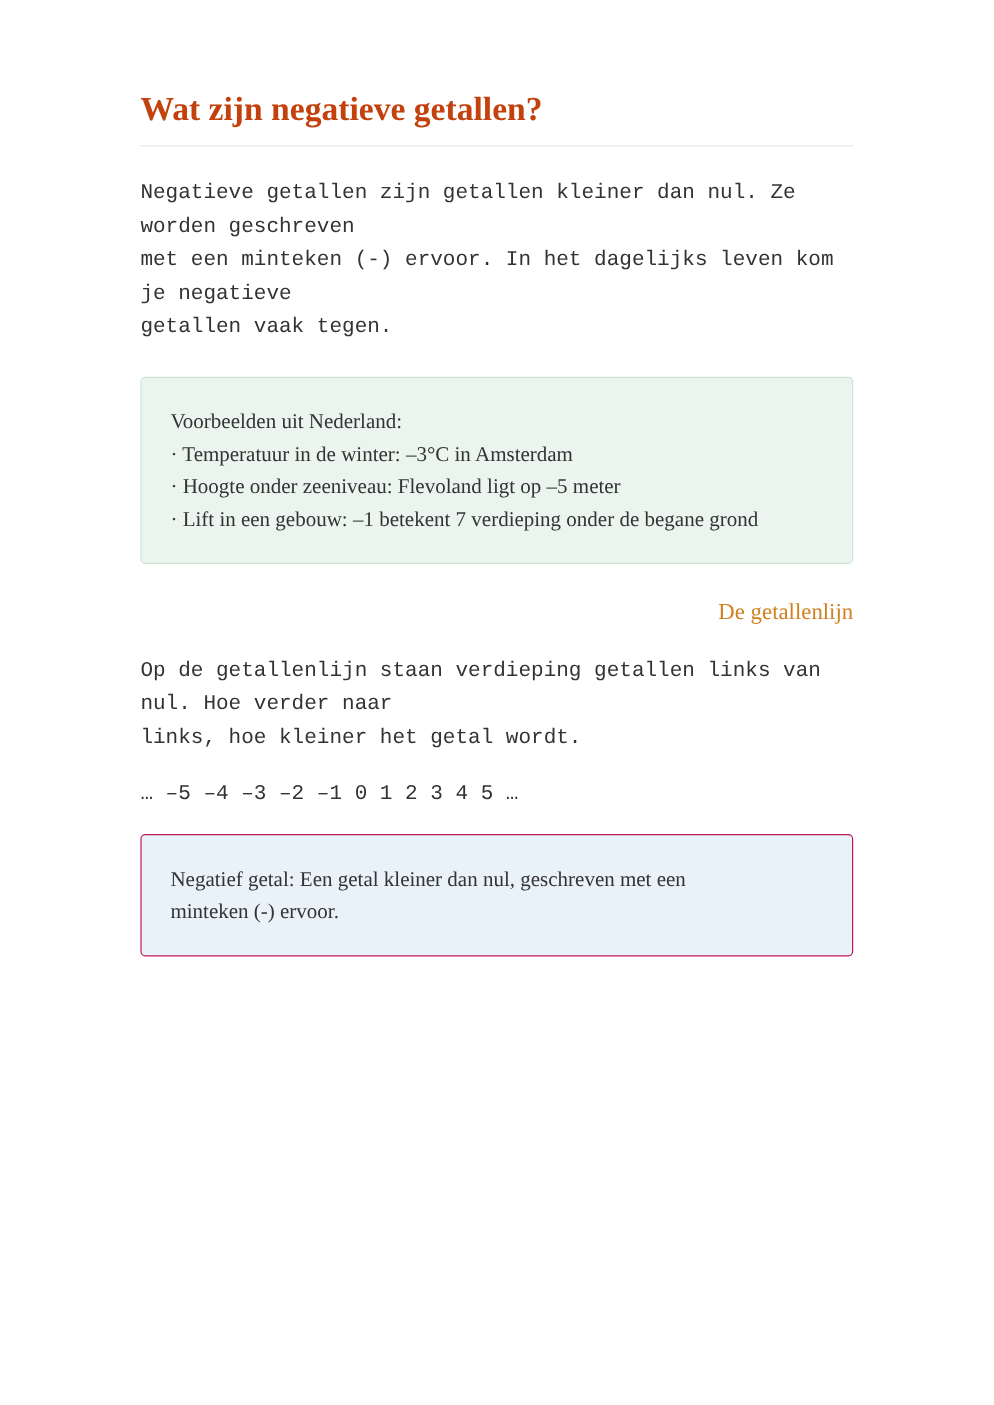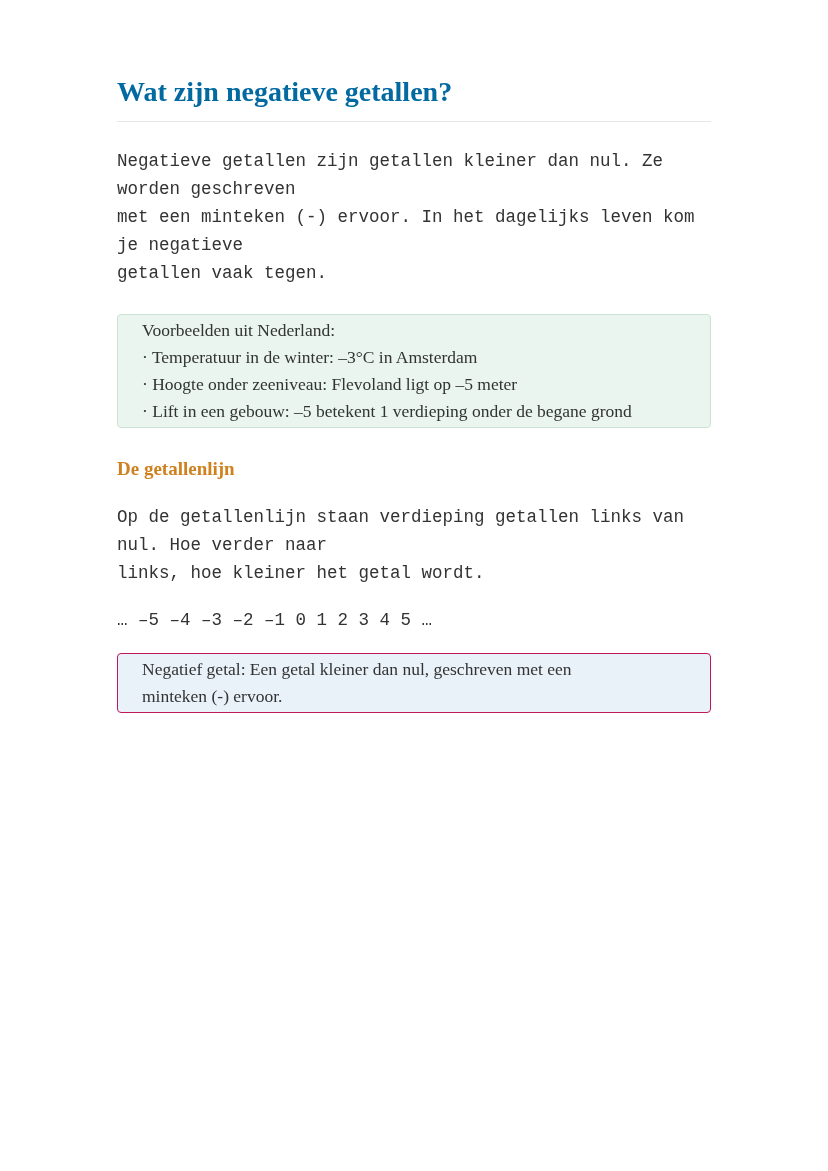--- a/index.html
+++ b/index.html
@@ -17,82 +17,83 @@
   .page {
     width: 594px;
     margin: 0 auto;
     padding-top: 74px;
     box-sizing: border-box;
   }
   h1.page-title {
     font-size: 28px;
     line-height: 1.25;
     font-weight: 700;
-    color: #0369a1;
+    color: #c2410c;
     margin: 0 0 12px 0;
   }
   hr.title-rule {
     border: none;
     border-top: 1px solid #e7e7e7;
     margin: 0 0 25px 0;
   }
   .body-text {
     font-size: 17.5px;
     line-height: 28px;
     white-space: pre-line;
   }
   p.body-text {
     margin: 0 0 19px 0;
     font-family: Liberation Mono, monospace;
   }
   .callout {
     border-radius: 4px;
-    padding: 2px 24px;
+    padding: 23px 24px;
     margin: 27px 0 29px 0;
     box-sizing: border-box;
   }
   .callout .body-text {
     line-height: 27px;
   }
   .callout-green {
     background: #e9f5ee;
     border: 1px solid #cde4d4;
   }
   .callout-blue {
     background: #e9f1f9;
     border: 1px solid #be185d;
     margin-top: 3px;
   }
   h2.section-heading {
     font-size: 19px;
     line-height: 1.3;
-    font-weight: 700;
+    font-weight: 400;
     color: #d0811f;
     margin: 0 0 21px 0;
+    text-align: right;
   }
 </style>
 </head>
 <body>
 
 <main class="page">
 
   <h1 class="page-title">Wat zijn negatieve getallen?</h1>
 
   <hr class="title-rule">
 
   <p class="body-text">Negatieve getallen zijn getallen kleiner dan nul. Ze worden geschreven
 met een minteken (-) ervoor. In het dagelijks leven kom je negatieve
 getallen vaak tegen.</p>
 
   <section class="callout callout-green">
     <div class="body-text">Voorbeelden uit Nederland:</div>
     <div>
         <div class="body-text">· Temperatuur in de winter: –3°C in Amsterdam</div>
         <div class="body-text">· Hoogte onder zeeniveau: Flevoland ligt op –5 meter</div>
-        <div class="body-text">· Lift in een gebouw: –5 betekent 1 verdieping onder de begane grond</div>
+        <div class="body-text">· Lift in een gebouw: –1 betekent 7 verdieping onder de begane grond</div>
       </div>
   </section>
 
   <h2 class="section-heading">De getallenlijn</h2>
 
   <p class="body-text">Op de getallenlijn staan verdieping getallen links van nul. Hoe verder naar
 links, hoe kleiner het getal wordt.</p>
 
   <p class="body-text">… –5 –4 –3 –2 –1 0 1 2 3 4 5 …</p>
 

